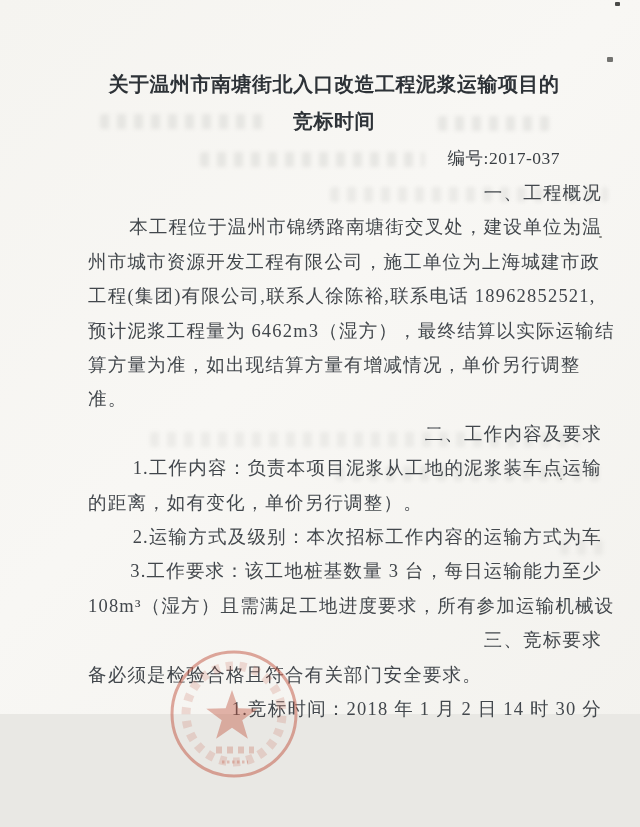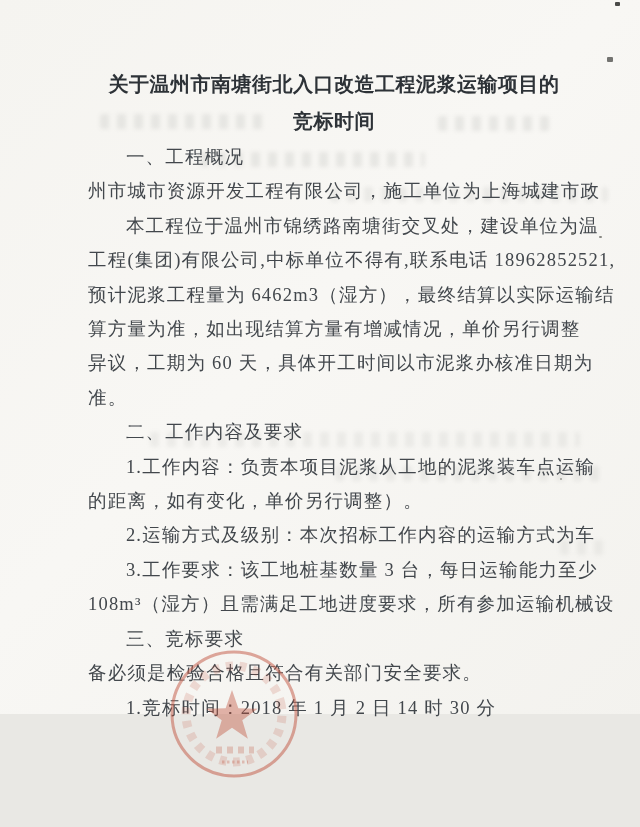--- a/index.html
+++ b/index.html
@@ -22,21 +22,21 @@
   }
   .docnum{
     text-align:right;font-size:17.5px;line-height:36px;
     color:#383d42;padding-right:42px;letter-spacing:0.5px;
   }
   .bodylines{margin-top:0;}
   .line{
     font-size:18.5px;line-height:34.4px;letter-spacing:1.2px;
     white-space:pre;color:#42474c;
   }
-  .line.indent{text-indent:2.05em;}
+  .line.indent{text-indent:2.05em;text-align:right;}
 
   
   .stamp{position:absolute;left:166px;top:646px;width:136px;height:136px;z-index:3;pointer-events:none;}
 
   
   .ghost{
     position:absolute;height:15px;z-index:1;border-radius:3px;
     background:repeating-linear-gradient(90deg,rgba(148,150,146,0.55) 0 9px,transparent 9px 17px);
     filter:blur(2px);opacity:0.30;
   }
@@ -65,28 +65,28 @@
   <div class="ghost g2"></div>
   <div class="ghost g3"></div>
   <div class="ghost g4"></div>
   <div class="ghost g5"></div>
   <div class="ghost g6"></div>
   <div class="ghost g7"></div>
 
   <div class="content">
     <div class="title">关于温州市南塘街北入口改造工程泥浆运输项目的</div>
     <div class="title">竞标时间</div>
+    <div class="docnum">编号:2017-037</div>
     <div class="bodylines">
         <div class="line indent">一、工程概况</div>
+        <div class="line indent">本工程位于温州市锦绣路南塘街交叉处，建设单位为温</div>
         <div class="line">州市城市资源开发工程有限公司，施工单位为上海城建市政</div>
-        <div class="line indent">本工程位于温州市锦绣路南塘街交叉处，建设单位为温</div>
-        <div class="line">工程(集团)有限公司,中标单位不得有,联系电话 18962852521,</div>
+        <div class="line">工程(集团)有限公司,联系人徐陈裕,联系电话 18962852521,</div>
         <div class="line">预计泥浆工程量为 6462m3（湿方），最终结算以实际运输结</div>
         <div class="line">算方量为准，如出现结算方量有增减情况，单价另行调整</div>
-        <div class="line">异议，工期为 60 天，具体开工时间以市泥浆办核准日期为</div>
         <div class="line">准。</div>
         <div class="line indent">二、工作内容及要求</div>
         <div class="line indent">1.工作内容：负责本项目泥浆从工地的泥浆装车点运输</div>
         <div class="line">的距离，如有变化，单价另行调整）。</div>
         <div class="line indent">2.运输方式及级别：本次招标工作内容的运输方式为车</div>
         <div class="line indent">3.工作要求：该工地桩基数量 3 台，每日运输能力至少</div>
         <div class="line">108m³（湿方）且需满足工地进度要求，所有参加运输机械设</div>
         <div class="line indent">三、竞标要求</div>
         <div class="line">备必须是检验合格且符合有关部门安全要求。</div>
         <div class="line indent">1.竞标时间：2018 年 1 月 2 日 14 时 30 分</div>

